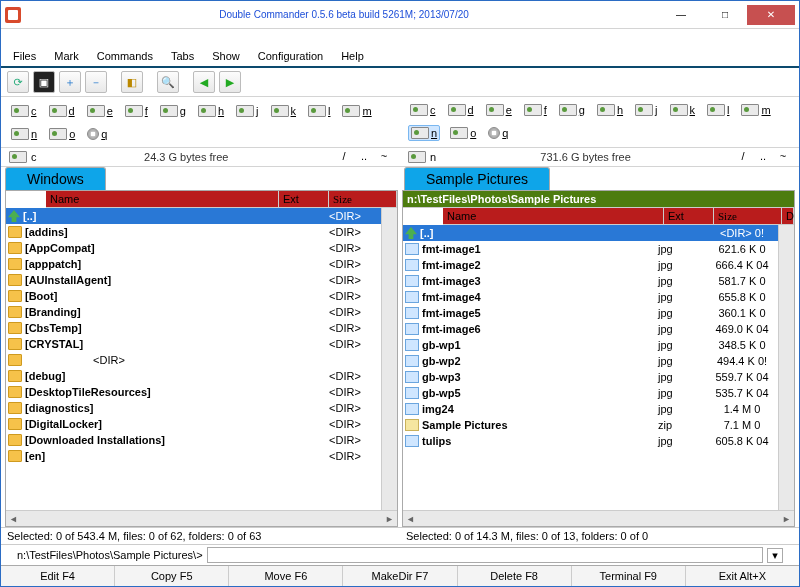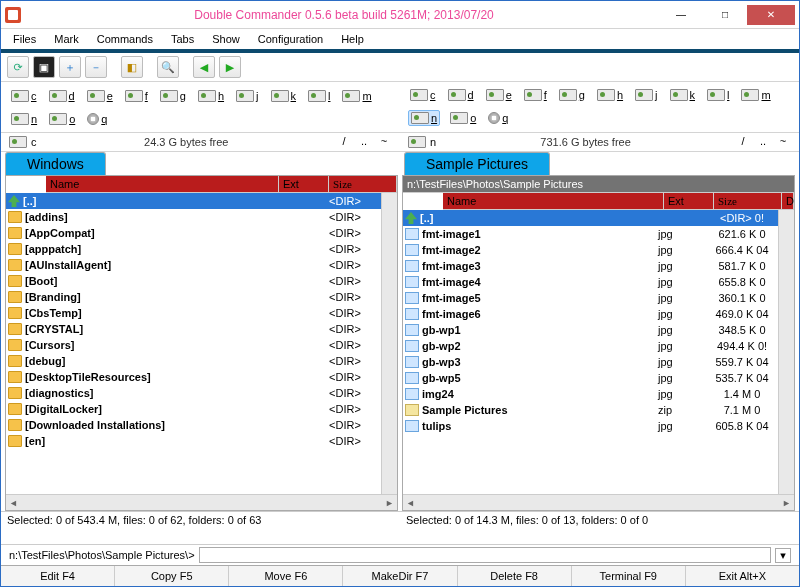--- a/index.html
+++ b/index.html
@@ -2,26 +2,26 @@
 <html><head>
 <meta charset="utf-8">
 <style>
 * { margin: 0; padding: 0; box-sizing: border-box; font-family: "Segoe UI", Tahoma, sans-serif; font-size: 11px; }
 body { background: #fff; width: 800px; height: 587px; overflow: hidden; border: 1px solid #2b6cc4; display: flex; flex-direction: column; }
 
 
 .titlebar { background: #fff; height: 28px; display: flex; align-items: center; padding: 0 4px; border-bottom: 1px solid #d4d4d4; }
 .titlebar .app-icon { width: 16px; height: 16px; background: #d84a2c; border-radius: 2px; margin-right: 8px; position: relative; }
 .titlebar .app-icon::after { content: ""; position: absolute; inset: 3px; background: #fff; border-radius: 1px; }
-.titlebar .title-text { flex: 1; text-align: center; font-size: 12px; color: #ec4899; }
+.titlebar .title-text { flex: 1; text-align: center; font-size: 10px; color: #1d4ed8; }
 .winbtn { width: 44px; height: 20px; border: none; background: transparent; font-size: 10px; display: inline-flex; align-items: center; justify-content: center; }
 .winbtn.close { background: #c75050; color: #fff; width: 48px; }
 
 
-.menubar { display: flex; padding: 2px 4px; gap: 2px; border-bottom: 4px solid #0c4a6e; }
+.menubar { display: flex; padding: 2px 4px; gap: 2px; border-bottom: 2px solid #0c4a6e; margin-top: 17px; }
 .menubar span { padding: 2px 8px; cursor: default; }
 
 
 .toolbar { display: flex; align-items: center; padding: 3px 6px; border-bottom: 1px solid #d4d4d4; gap: 4px; }
 .tbtn { width: 22px; height: 22px; border: 1px solid #bcbcbc; background: linear-gradient(#fcfcfc,#e8e8e8); border-radius: 2px; display: inline-flex; align-items: center; justify-content: center; font-size: 11px; }
 .tsep { width: 6px; }
 
 
 .drive-strip { display: flex; flex-wrap: wrap; padding: 6px 8px; gap: 8px; border-bottom: 1px solid #d4d4d4; }
 .drive { display: flex; align-items: center; gap: 2px; cursor: pointer; padding: 1px 2px; }
@@ -41,21 +41,21 @@
 
 
 .tabs-row { display: flex; }
 .panel-tabs { flex: 1; padding: 0 4px; }
 .tab { display: inline-block; padding: 3px 21px; border: 1px solid #aaa; border-bottom: none; background: #0ea5e9; border-radius: 3px 3px 0 0; font-size: 14px; }
 
 
 .panels { flex: 1; display: flex; gap: 4px; padding: 0 4px; min-height: 0; }
 .panel { flex: 1; border: 1px solid #aaa; display: flex; flex-direction: column; min-width: 0; }
 .pathbar { padding: 2px 4px; font-size: 11px; border-bottom: 1px solid #ccc; white-space: nowrap; overflow: hidden; }
-.pathbar.active { background: #737373; color: #fff; }
+.pathbar.active { background: #4d7c0f; color: #fff; font-weight: bold; }
 .col-headers { display: flex; background: #b91c1c; border-bottom: 1px solid #ccc; margin-left: 40px; }
 .col-headers span { padding: 2px 4px; border-right: 1px solid #ccc; font-size: 11px; }
 .ch-name { flex: 1; }
 .ch-ext { width: 50px; }
 .ch-size { width: 68px; font-family: Liberation Serif, serif; }
 .ch-d { width: 12px; }
 .filelist { flex: 1; overflow: hidden; position: relative; }
 .filelist-inner { position: absolute; inset: 0; overflow-y: auto; overflow-x: hidden; }
 .frow { display: flex; align-items: center; padding: 0 2px; height: 16px; white-space: nowrap; }
 .frow.selected { background: #2978d6; color: #fff; }
@@ -69,21 +69,21 @@
 .fsize { width: 68px; text-align: center; }
 .hscroll { height: 16px; background: #e9e9e9; border-top: 1px solid #ccc; display:flex; align-items:center; }
 .hscroll::before, .hscroll::after { content: "◄"; font-size: 9px; padding: 0 3px; color: #666; }
 .hscroll::after { content: "►"; margin-left: auto; }
 
 
 .status-row { display: flex; border-top: 1px solid #ccc; }
 .status { flex: 1; padding: 2px 6px; font-size: 11px; }
 
 
-.cmdline { display: flex; align-items: center; padding: 2px 8px; border-top: 1px solid #ccc; gap: 4px; margin-top: 16px; }
+.cmdline { display: flex; align-items: center; padding: 2px 16px; border-top: 1px solid #ccc; gap: 4px; }
 .cmdline .prompt { white-space: nowrap; }
 .cmdline input { flex: 1; border: 1px solid #aaa; padding: 1px 2px; font-size: 11px; }
 .cmdline .dd { width: 16px; text-align: center; border: 1px solid #aaa; }
 
 
 .funcbar { display: flex; border-top: 1px solid #aaa; background: #f4f4f4; }
 .funcbar div { flex: 1; text-align: center; padding: 4px 0; border-right: 1px solid #ccc; font-size: 11px; }
 .funcbar div:last-child { border-right: none; }
 
 
@@ -326,21 +326,20 @@
               <div class="fsize">&lt;DIR&gt;</div>
             </div>
             <div class="frow">
               <div class="ficon folder"></div>
               <div class="fname">[CRYSTAL]</div>
               <div class="fext"></div>
               <div class="fsize">&lt;DIR&gt;</div>
             </div>
             <div class="frow">
               <div class="ficon folder"></div>
-              <div class="fname">[Cursors]</div>
               <div class="fext"></div>
               <div class="fsize">&lt;DIR&gt;</div>
             </div>
             <div class="frow">
               <div class="ficon folder"></div>
               <div class="fname">[debug]</div>
               <div class="fext"></div>
               <div class="fsize">&lt;DIR&gt;</div>
             </div>
             <div class="frow">

